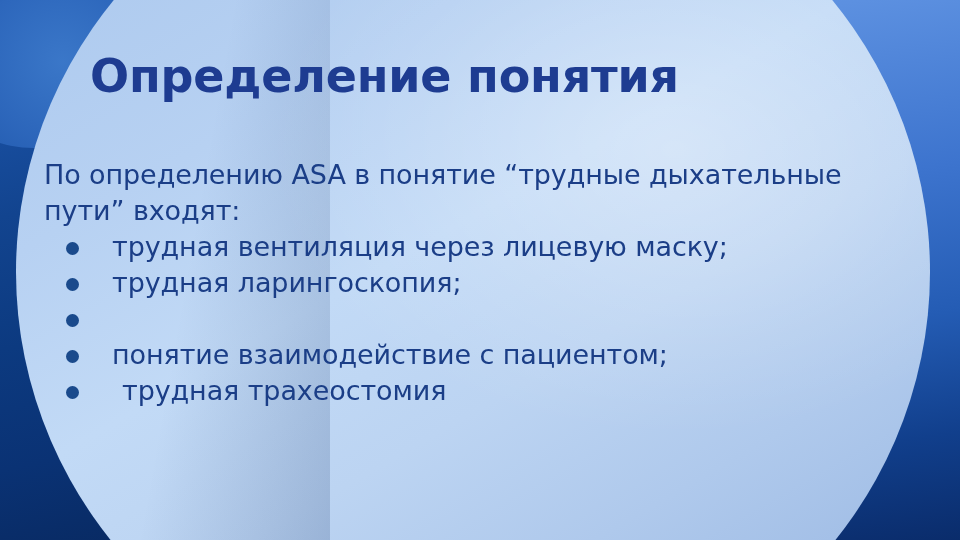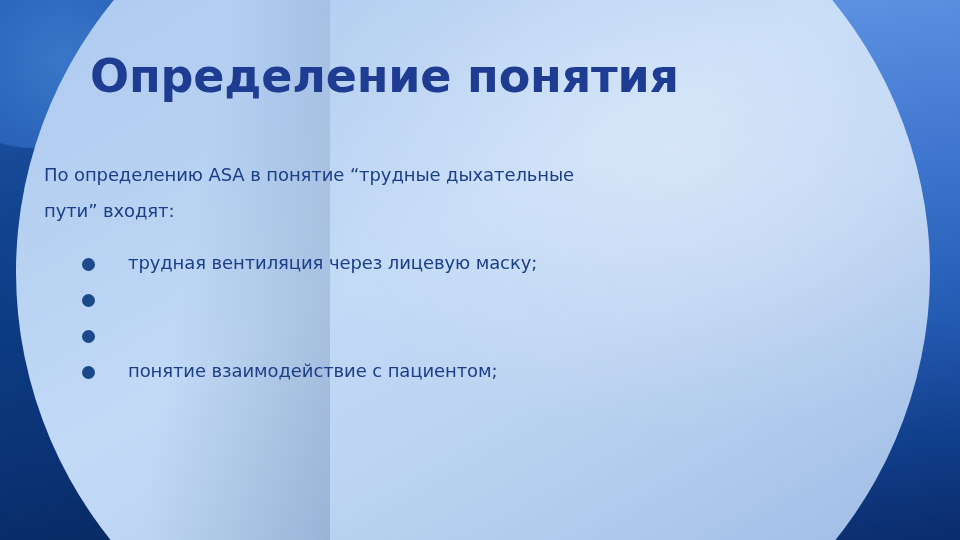--- a/index.html
+++ b/index.html
@@ -91,33 +91,33 @@
     line-height: 1.12;
     margin-left: 32px;
   }
 
   .body-block {
     position: absolute;
     left: 44px;
     top: 157px;
     width: 870px;
     color: #1B3E87;
-    font-size: 18px;
+    font-size: 27px;
     line-height: 36px;
   }
 
   .intro {
     margin: 0;
     white-space: pre-line;
     letter-spacing: -0.1px;
   }
 
   ul.bullets {
     list-style: none;
-    margin: 16px;
+    margin: 0;
     padding: 0;
   }
   ul.bullets li {
     position: relative;
     padding-left: 68px;
     height: 36px;
     line-height: 36px;
     white-space: nowrap;
     letter-spacing: -0.1px;
   }
@@ -153,25 +153,30 @@
       <p class="intro">По определению ASA в понятие “трудные дыхательные
 пути” входят:</p>
 
       <ul class="bullets">
         <li>
           <span class="dot"></span>
           <span>трудная вентиляция через лицевую маску;</span>
         </li>
         <li>
           <span class="dot"></span>
+          <span>трудная ларингоскопия;</span>
         </li>
         <li>
           <span class="dot"></span>
         </li>
         <li>
           <span class="dot"></span>
           <span>понятие взаимодействие с пациентом;</span>
         </li>
+        <li class="indented">
+          <span class="dot"></span>
+          <span>трудная трахеостомия</span>
+        </li>
       </ul>
 
     </div>
   </div>
 </div>
 
 </body></html>

